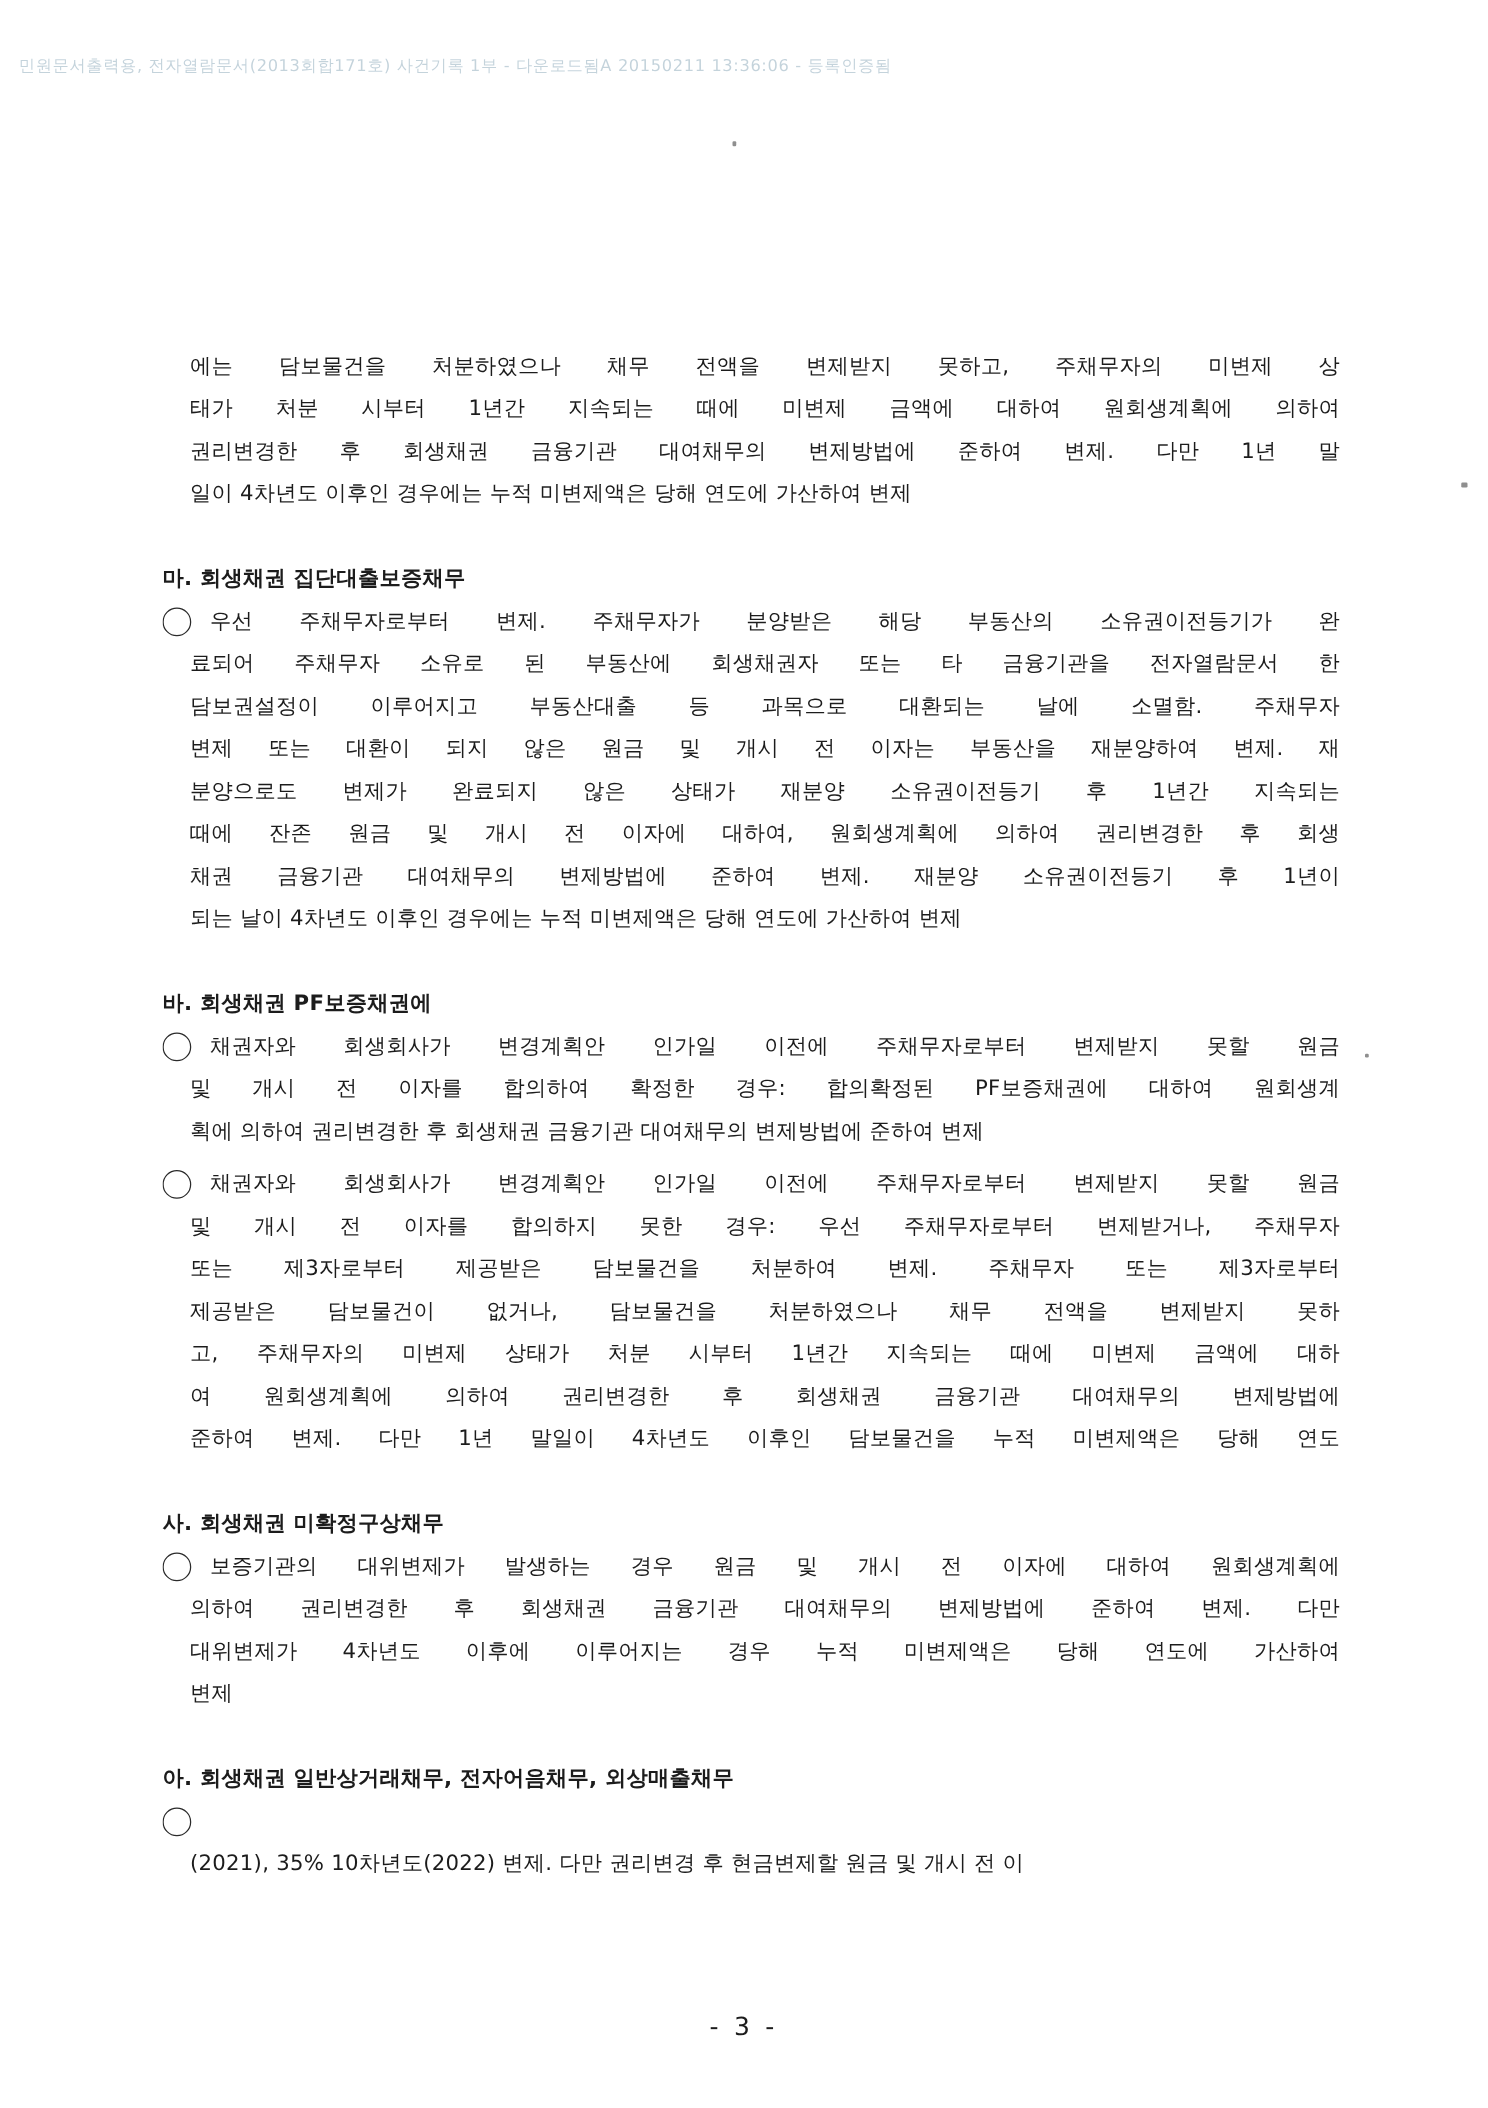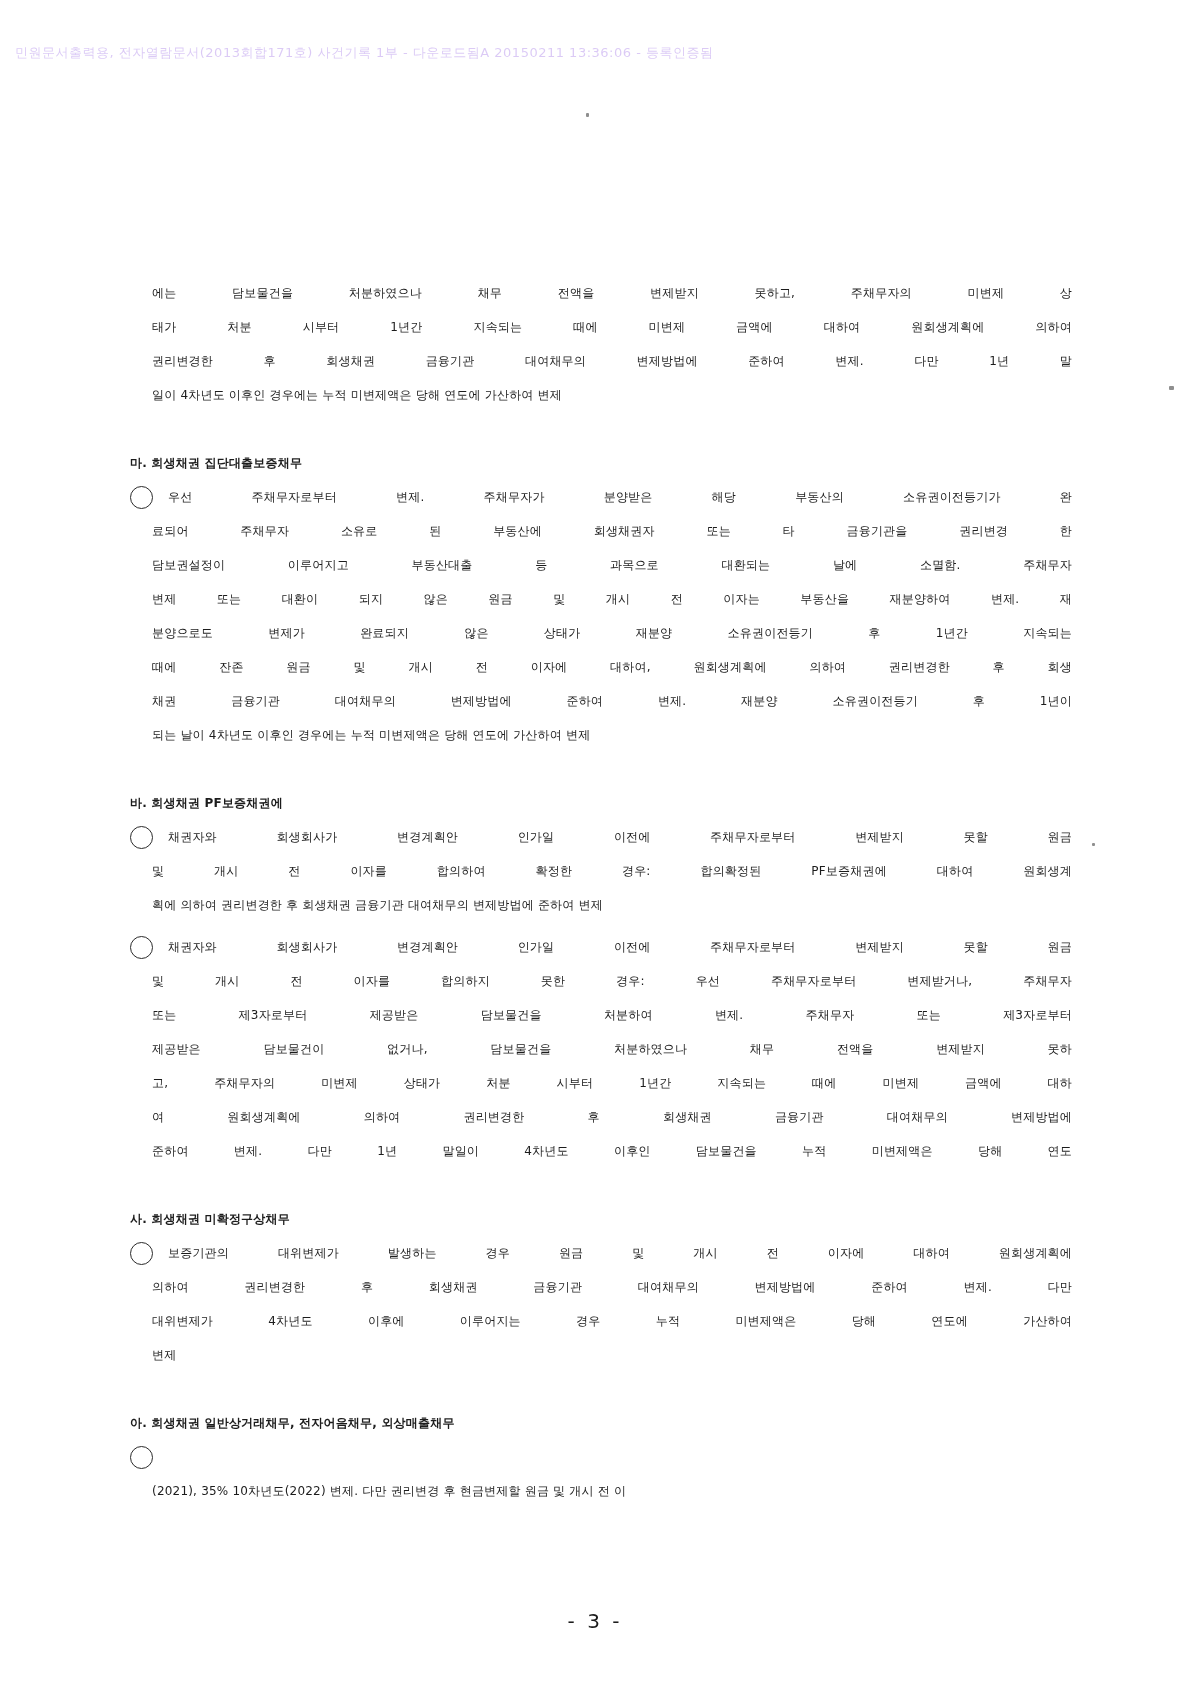--- a/index.html
+++ b/index.html
@@ -3,25 +3,25 @@
 <meta charset="utf-8">
 <style>
   html,body{margin:0;padding:0;background:#ffffff;}
   .sheet{
     position:relative;width:1190px;height:1686px;background:#ffffff;overflow:hidden;
     font-family:"DejaVu Sans",sans-serif;color:#1c1c1c;
   }
   .scan-header{
     position:absolute;left:15px;top:44px;max-width:640px;
     font-size:13px;letter-spacing:.5px;white-space:nowrap;
-    color:#6d28d9;opacity:.24;filter:blur(.35px);
+    color:#0c4a6e;opacity:.24;filter:blur(.35px);
   }
   .doc-body{
     position:absolute;left:130px;top:276px;width:942px;
-    font-size:12px;line-height:34px;letter-spacing:.2px;
+    font-size:17px;line-height:34px;letter-spacing:.2px;
   }
   .ln{padding-left:22px;height:34px;overflow:hidden;white-space:nowrap;}
   .ln.just{white-space:normal;text-align:justify;text-align-last:justify;}
   .ln.first{padding-left:38px;position:relative;}
   .sec-h{margin-top:34px;height:34px;white-space:nowrap;font-weight:bold;}
   .item+.item{margin-top:8px;}
   .circ{
     position:absolute;left:0;top:6px;width:23px;height:23px;box-sizing:border-box;
     border:1.5px solid #2b2b2b;border-radius:50%;
   }
@@ -43,21 +43,21 @@
   <main class="doc-body" id="doc-body">
       <div>
         <div class="ln just"><span>에는 담보물건을 처분하였으나 채무 전액을 변제받지 못하고, 주채무자의 미변제 상</span></div>
         <div class="ln just"><span>태가 처분 시부터 1년간 지속되는 때에 미변제 금액에 대하여 원회생계획에 의하여</span></div>
         <div class="ln just"><span>권리변경한 후 회생채권 금융기관 대여채무의 변제방법에 준하여 변제. 다만 1년 말</span></div>
         <div class="ln"><span>일이 4차년도 이후인 경우에는 누적 미변제액은 당해 연도에 가산하여 변제</span></div>
       </div>
       <div class="sec-h">마. 회생채권 집단대출보증채무</div>
       <div class="item">
         <div class="ln first just"><span class="circ"></span><span>우선 주채무자로부터 변제. 주채무자가 분양받은 해당 부동산의 소유권이전등기가 완</span></div>
-        <div class="ln just"><span>료되어 주채무자 소유로 된 부동산에 회생채권자 또는 타 금융기관을 권리변경 한</span></div>
+        <div class="ln just"><span>료되어 주채무자 소유로 된 부동산에 회생채권자 또는 타 금융기관을 전자열람문서 한</span></div>
         <div class="ln just"><span>담보권설정이 이루어지고 부동산대출 등 과목으로 대환되는 날에 소멸함. 주채무자</span></div>
         <div class="ln just"><span>변제 또는 대환이 되지 않은 원금 및 개시 전 이자는 부동산을 재분양하여 변제. 재</span></div>
         <div class="ln just"><span>분양으로도 변제가 완료되지 않은 상태가 재분양 소유권이전등기 후 1년간 지속되는</span></div>
         <div class="ln just"><span>때에 잔존 원금 및 개시 전 이자에 대하여, 원회생계획에 의하여 권리변경한 후 회생</span></div>
         <div class="ln just"><span>채권 금융기관 대여채무의 변제방법에 준하여 변제. 재분양 소유권이전등기 후 1년이</span></div>
         <div class="ln"><span>되는 날이 4차년도 이후인 경우에는 누적 미변제액은 당해 연도에 가산하여 변제</span></div>
       </div>
       <div class="sec-h">바. 회생채권 PF보증채권에</div>
       <div class="item">
         <div class="ln first just"><span class="circ"></span><span>채권자와 회생회사가 변경계획안 인가일 이전에 주채무자로부터 변제받지 못할 원금</span></div>

